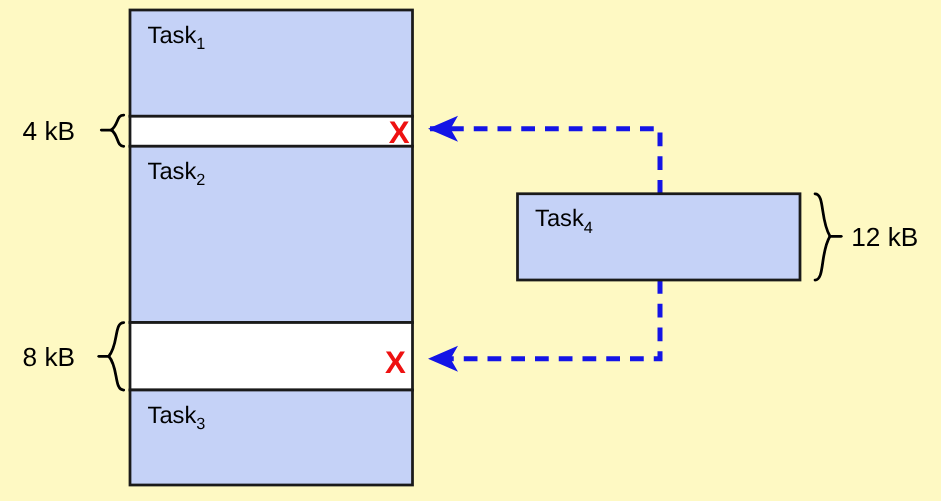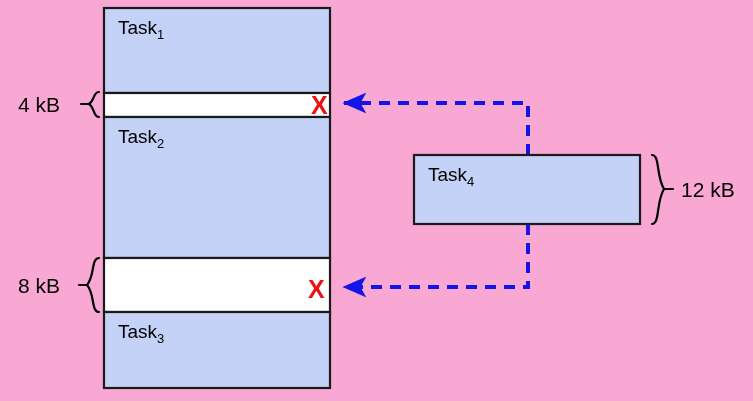--- a/index.html
+++ b/index.html
@@ -11,21 +11,21 @@
     width: 753px;
     height: 401px;
     font-family: "Liberation Sans", sans-serif;
     color: #000000;
     overflow: hidden;
   }
   #stage {
     position: relative;
     width: 753px;
     height: 401px;
-    background: #f9a8d4;
+    background: #fef9c3;
   }
   svg.diagram {
     position: absolute;
     left: 0;
     top: 0;
     width: 753px;
     height: 401px;
   }
   .block-label {
     font-family: "Liberation Sans", sans-serif;

